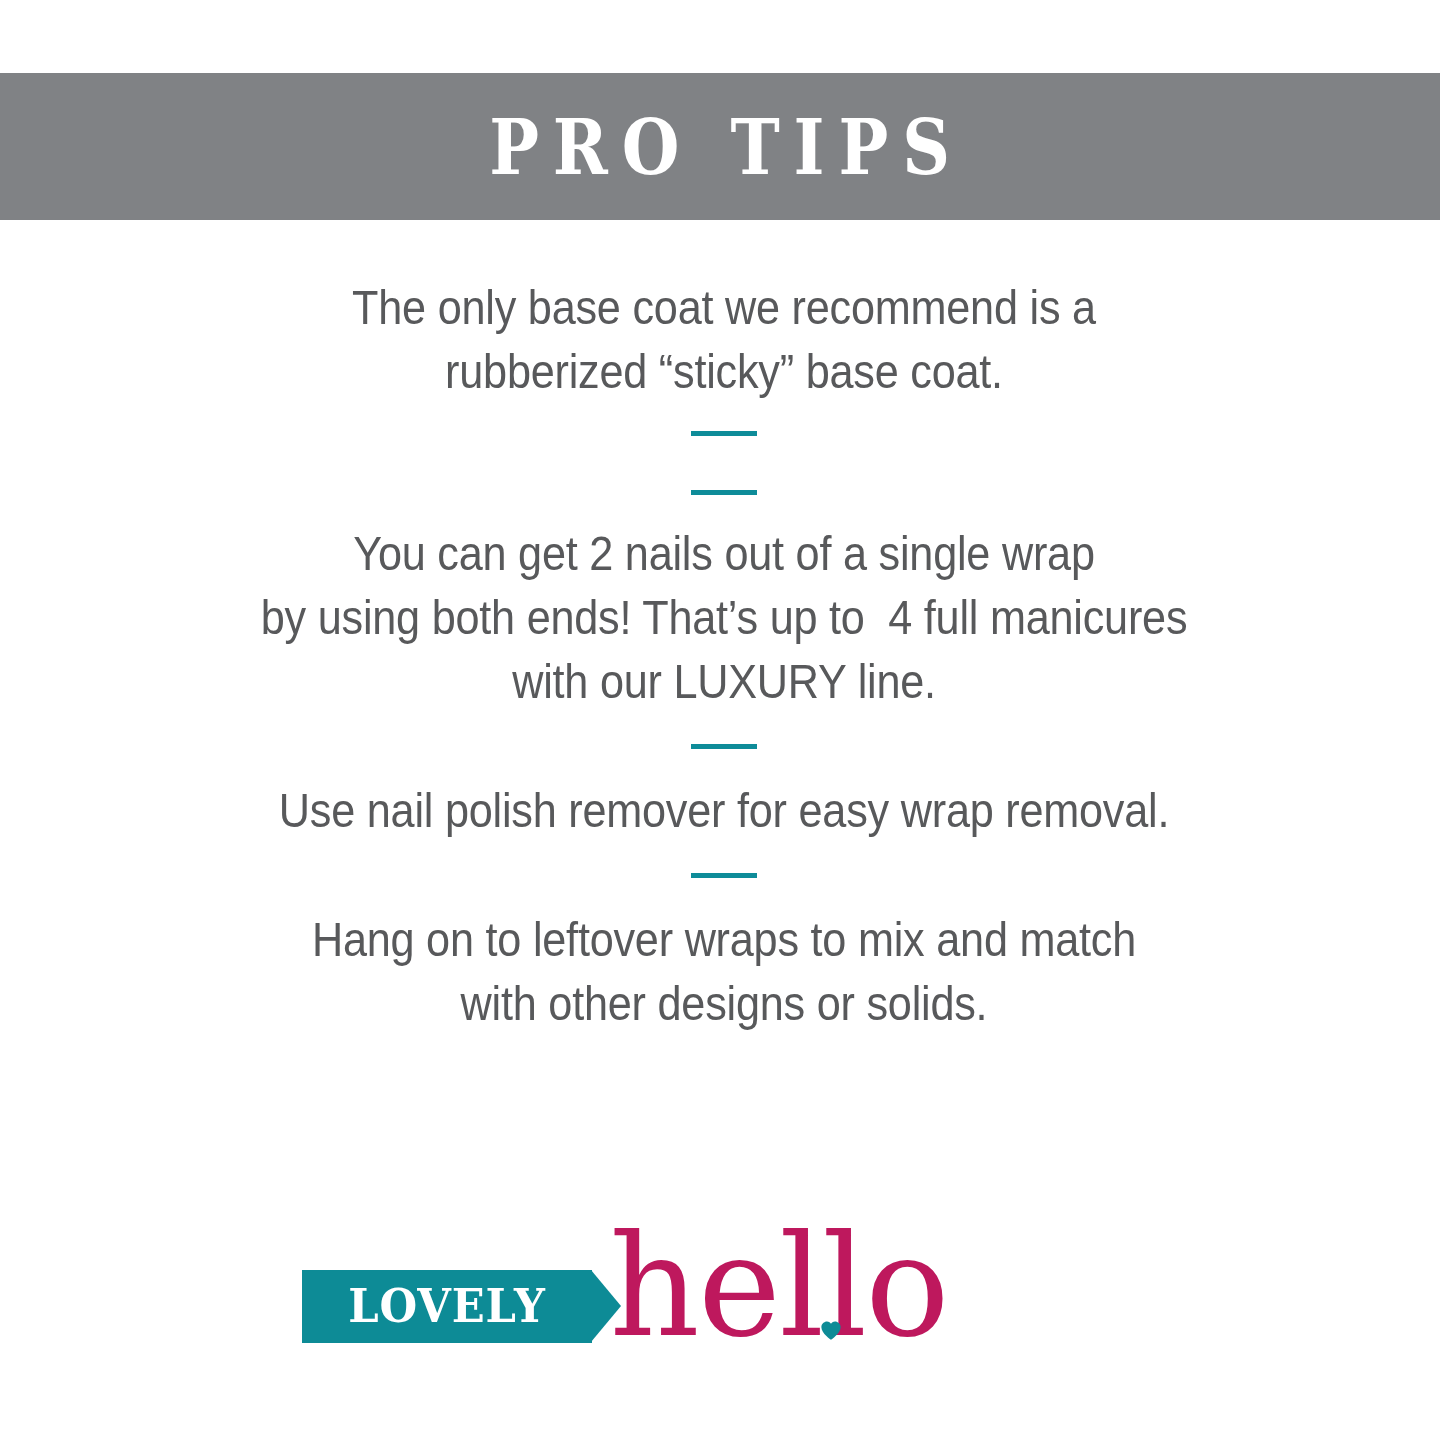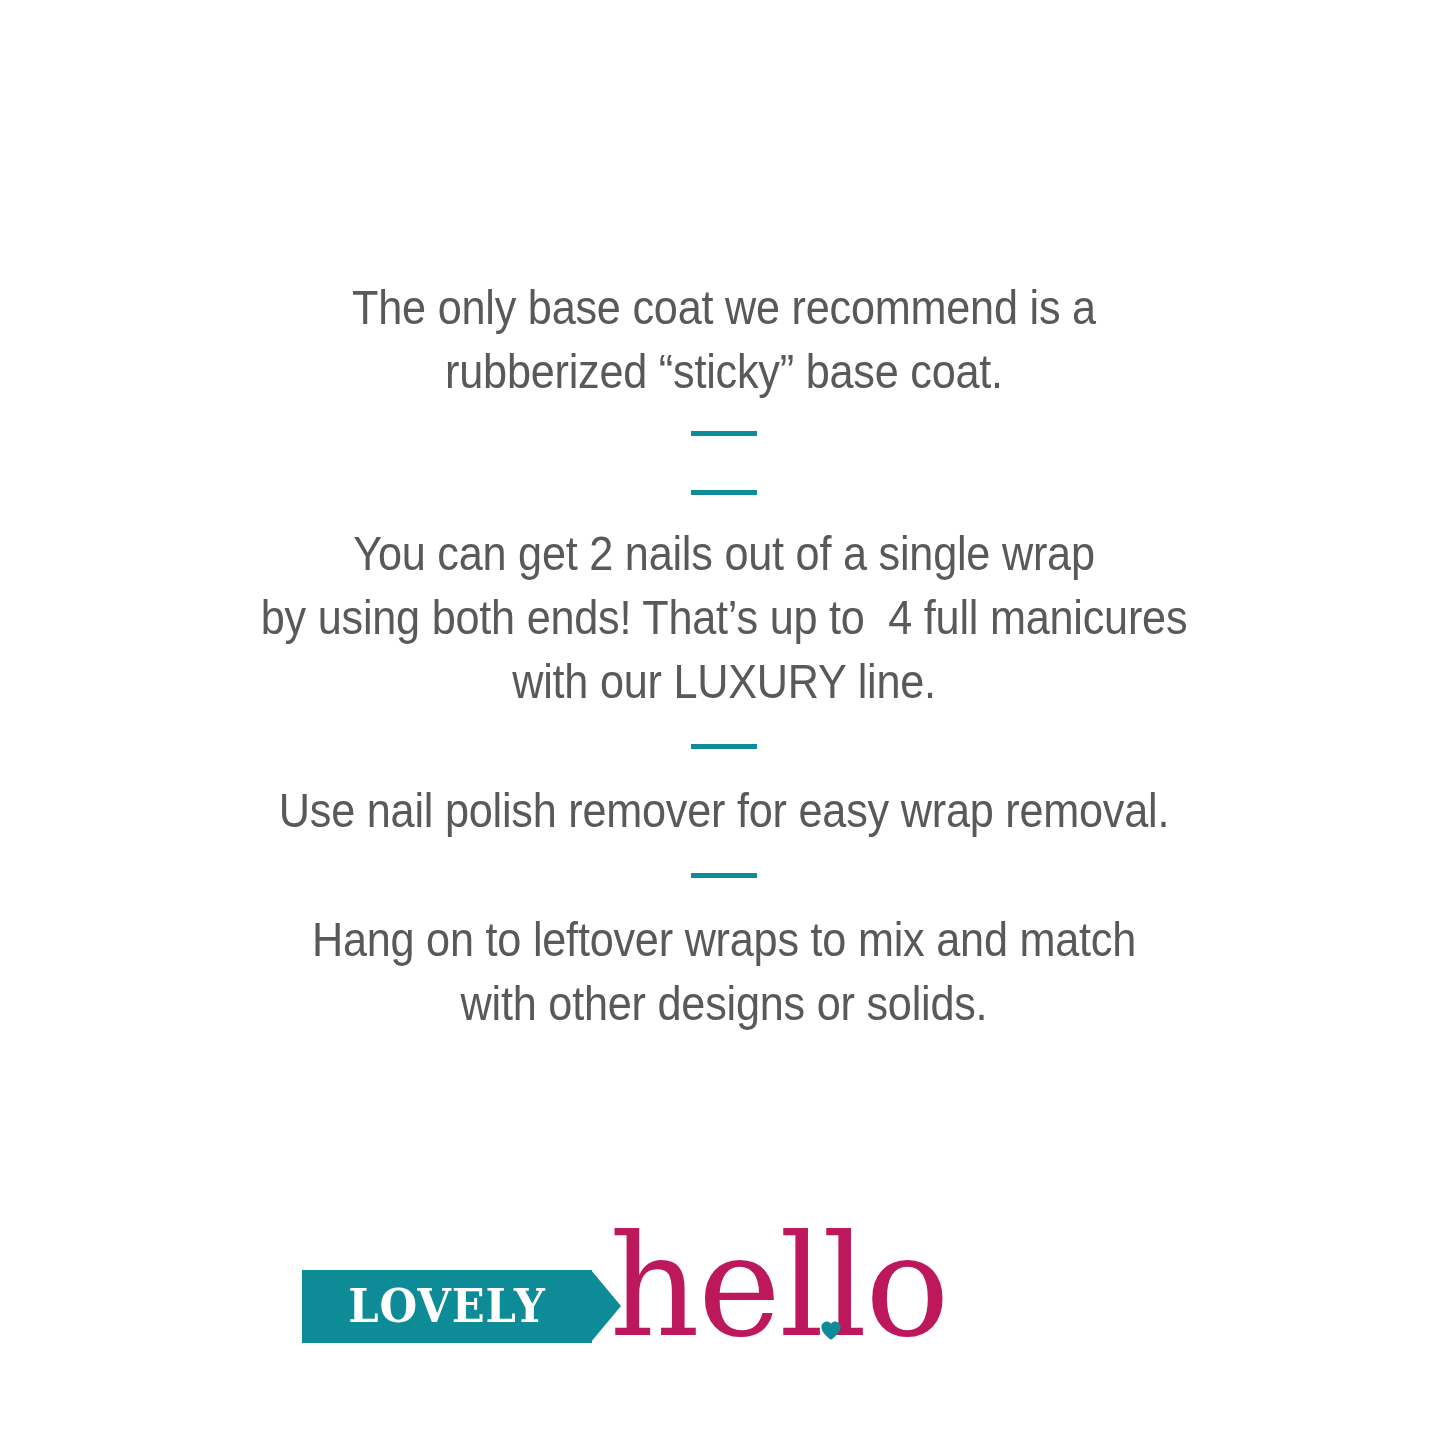--- a/index.html
+++ b/index.html
@@ -159,20 +159,23 @@
     top: 92px;
     width: 22px;
     height: 22px;
   }
 </style>
 </head>
 <body>
 
 <div class="page">
 
+  <div class="header-band">
+    <div class="header-title">PRO TIPS</div>
+  </div>
 
   <div class="tips">
 
     <div class="tip-block">
       <div class="tip-text">The only base coat we recommend is a</div>
       <div class="tip-text">rubberized “sticky” base coat.</div>
     </div>
 
     <div class="gap-a"></div>
     <div class="divider-wrap">

